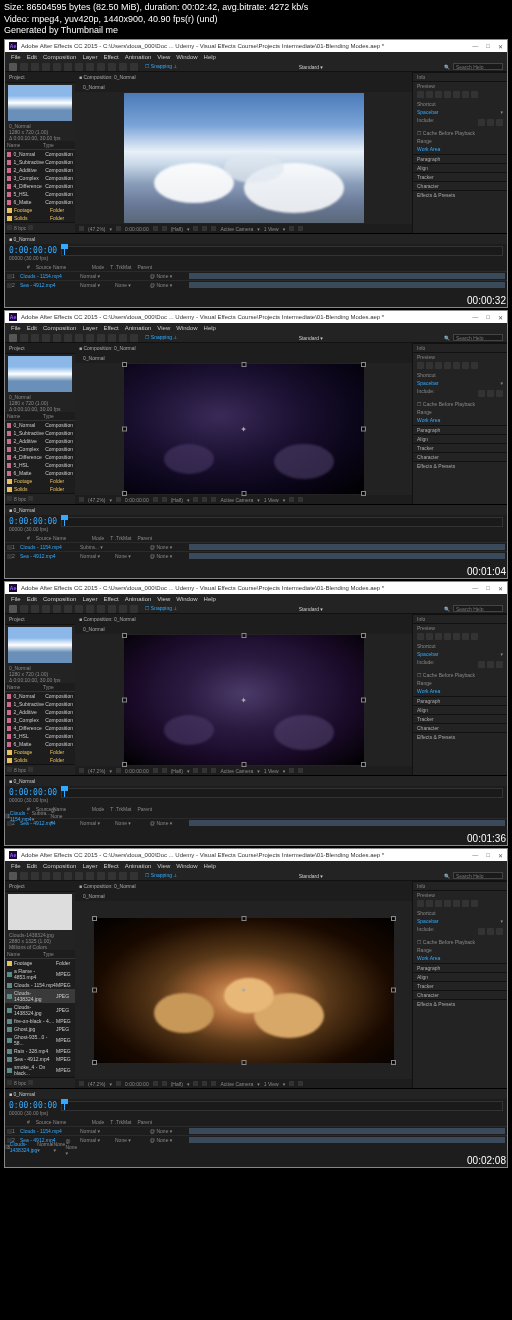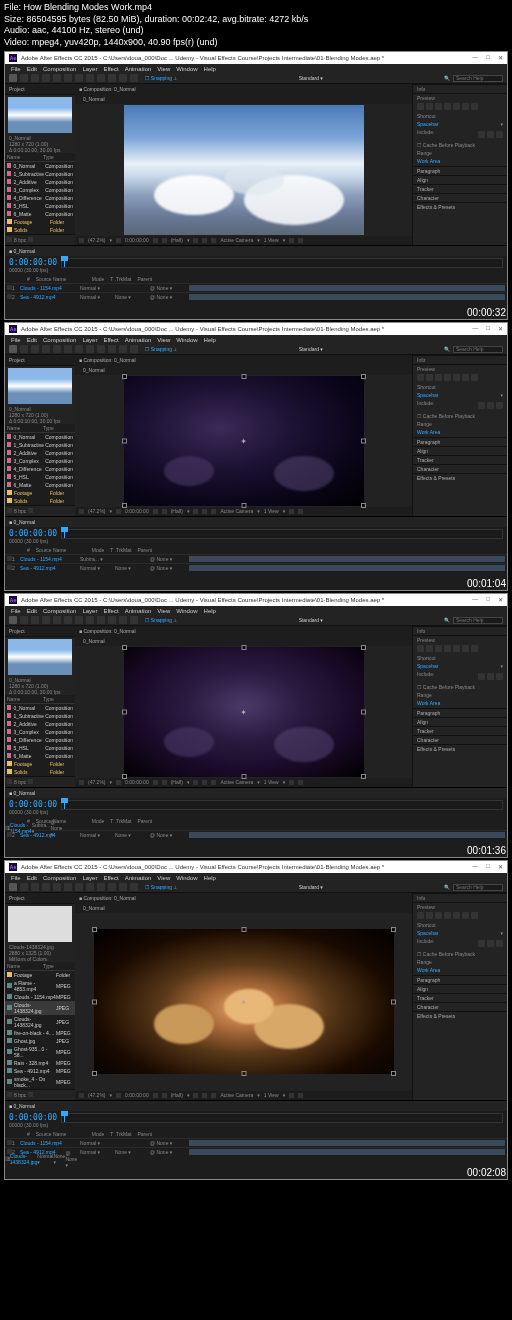--- a/index.html
+++ b/index.html
@@ -74,24 +74,23 @@
 .tl-row .bar{flex:1;height:6px;background:#3a4a5a;margin-left:4px;}
 .tl-row.sel{background:#3a3a3a;}
 .tl-cols{display:flex;font-size:5px;color:#888;padding:1px 2px;}
 .tl-cols span{margin-right:6px;}
 .cloud-blob{position:absolute;border-radius:50%;filter:blur(1px);}
 </style>
 </head>
 <body>
 
 <div class="meta">
-  <div>File: How Blending Modes Work.mp4</div>
   <div>Size: 86504595 bytes (82.50 MiB), duration: 00:02:42, avg.bitrate: 4272 kb/s</div>
-  <div>Audio: aac, 44100 Hz, stereo (und)</div>
   <div>Video: mpeg4, yuv420p, 1440x900, 40.90 fps(r) (und)</div>
+  <div>Generated by Thumbnail me</div>
 </div>
 
 <div id="frames">
     <div class="frame-wrap">
     <div class="win">
       <div class="titlebar">
         <span class="ae-icon">Ae</span>
         <span>Adobe After Effects CC 2015 - C:\Users\doua_000\Doc ... Udemy - Visual Effects Course\Projects Intermediate\01-Blending Modes.aep *</span>
         <span class="win-btns">
           <span>—</span>

